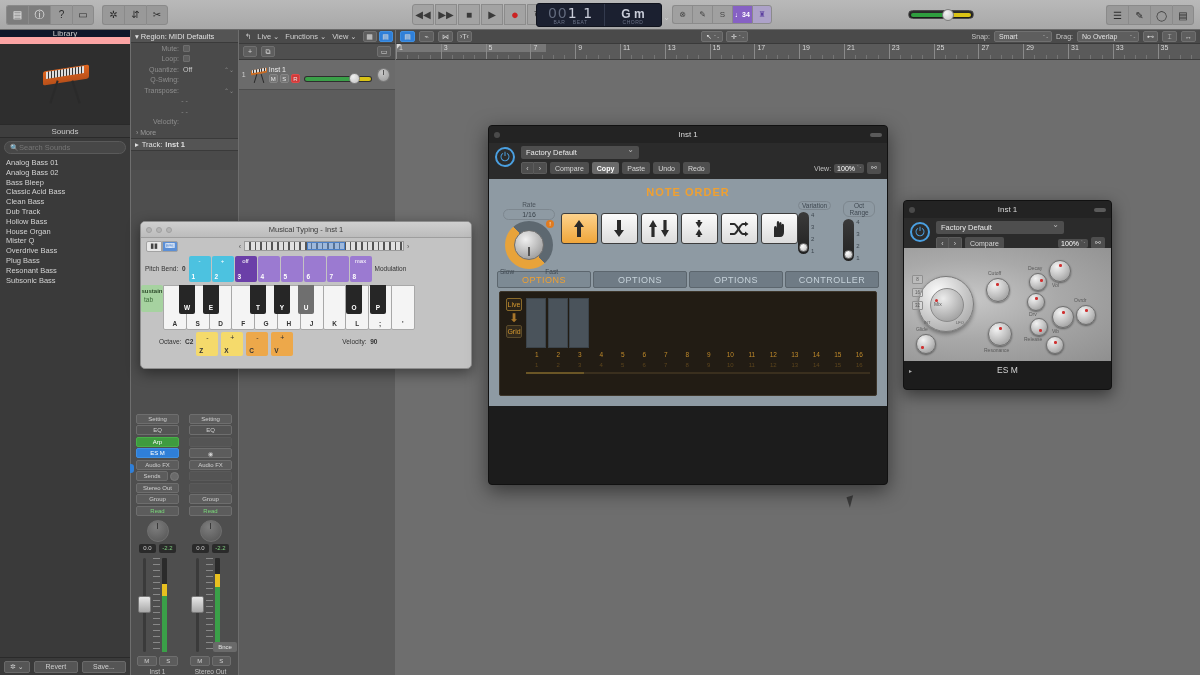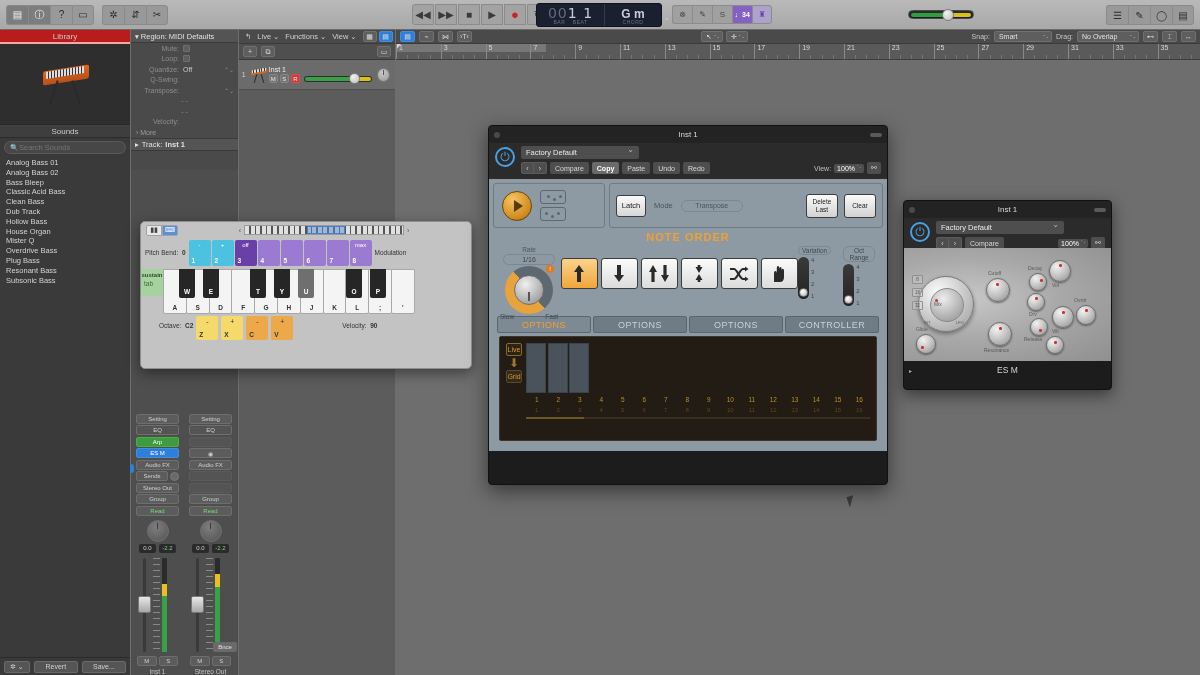--- a/index.html
+++ b/index.html
@@ -66,21 +66,21 @@
     border-radius:5px; background:linear-gradient(#2d2d2d,#1a1a1a); border:1px solid #4a4a4a; }
   .mf-green { position:absolute; left:2px; top:2px; width:36px; height:4px; background:#2f9e3f; border-radius:2px;}
   .mf-yel { position:absolute; left:40px; top:2px; width:22px; height:4px; background:#d9c215; border-radius:2px;}
   .mf-knob { position:absolute; left:33px; top:-2px; width:12px; height:12px; border-radius:50%;
     background:radial-gradient(circle at 35% 30%,#f2f2f2,#bdbdbd); border:1px solid #7e7e7e;}
 
   .rightgrp { position:absolute; right:6px; top:5px; display:flex; }
 
   
   .library { position:absolute; left:0; top:30px; width:130px; height:645px; background:#3a3a3a; }
-  .panel-head { height:14px; background:#b91c1c; border-bottom:2px solid #fca5a5;
+  .panel-head { height:14px; background:#0f172a; border-bottom:7px solid #fca5a5;
     display:flex; align-items:center; justify-content:center; font-size:8px; color:#c9c9c9; }
   .lib-art { height:80px; background:#2e2e2e; display:flex; align-items:center; justify-content:center; }
   .kbd-icon { position:relative; width:56px; height:40px; }
   .kbd-body { position:absolute; left:6px; top:4px; width:46px; height:14px;
     background:linear-gradient(#e0651e,#b8501a); transform:skewY(-9deg); border-radius:2px;}
   .kbd-keys { position:absolute; left:9px; top:5px; width:38px; height:7px; transform:skewY(-9deg);
     background:repeating-linear-gradient(90deg,#ddd 0 2px,#333 2px 3px);}
   .kbd-stand { position:absolute; left:14px; top:16px; width:28px; height:22px; }
   .kbd-stand:before,.kbd-stand:after{content:'';position:absolute;top:0;width:2px;height:24px;background:#2a2a2a;}
   .kbd-stand:before{left:2px;transform:rotate(18deg);} .kbd-stand:after{right:2px;transform:rotate(-18deg);}
@@ -786,20 +786,28 @@
         <div class="rtick" style="left: 784px;"></div>
         <div class="rtick" style="left: 795.2px;"></div>
       </div>
 
     <div class="canvas">
       <div class="cursor-arrow"></div>
     </div>
   </div>
 
   <div class="mtwin">
+    <div class="mt-title">
+      <div class="mt-dots">
+          <span></span>
+          <span></span>
+          <span></span>
+        </div>
+      <span>Musical Typing - Inst 1</span>
+    </div>
     <div class="mt-sub">
       <div class="mt-tog">
         <div>
             <span>▮▮</span>
           </div>
         <div>
             <span>⌨</span>
           </div>
       </div>
       <div class="mt-minikbd">
@@ -966,48 +974,20 @@
       <div class="viewgrp">
         <span>View:</span>
         <div class="viewval">100%</div>
         <div class="linkico">
             <span>⚯</span>
           </div>
       </div>
     </div>
 
     <div class="arp-body">
-      <div class="arp-topstrip">
-        <div class="arp-box left">
-          <div class="playknob">
-              <div class="tri"></div>
-            </div>
-          <div class="notesicons">
-            <div class="nicon">
-                <i class="d" style="left:6px;top:4px"></i>
-                <i class="d" style="left:12px;top:7px"></i>
-                <i class="d" style="left:18px;top:4px"></i>
-              </div>
-            <div class="nicon">
-                <i class="d" style="left:4px;top:4px"></i>
-                <i class="d" style="left:10px;top:7px"></i>
-                <i class="d" style="left:16px;top:4px"></i>
-              </div>
-          </div>
-        </div>
-        <div class="arp-box right">
-          <div class="latch">Latch</div>
-          <div class="modelbl">Mode</div>
-          <div class="modefield">Transpose</div>
-          <div class="rbtns">
-            <div class="rbtn">Delete Last</div>
-            <div class="rbtn">Clear</div>
-          </div>
-        </div>
-      </div>
 
       <div class="noteorder">NOTE ORDER</div>
 
       <div class="arp-ctl">
         <div class="rate-col">
           <div class="rate-lbl">Rate</div>
           <div class="rate-field">1/16</div>
           <div class="bigknob-wrap">
             <div class="bigknob-ring"></div>
             <div class="bigknob"></div>

